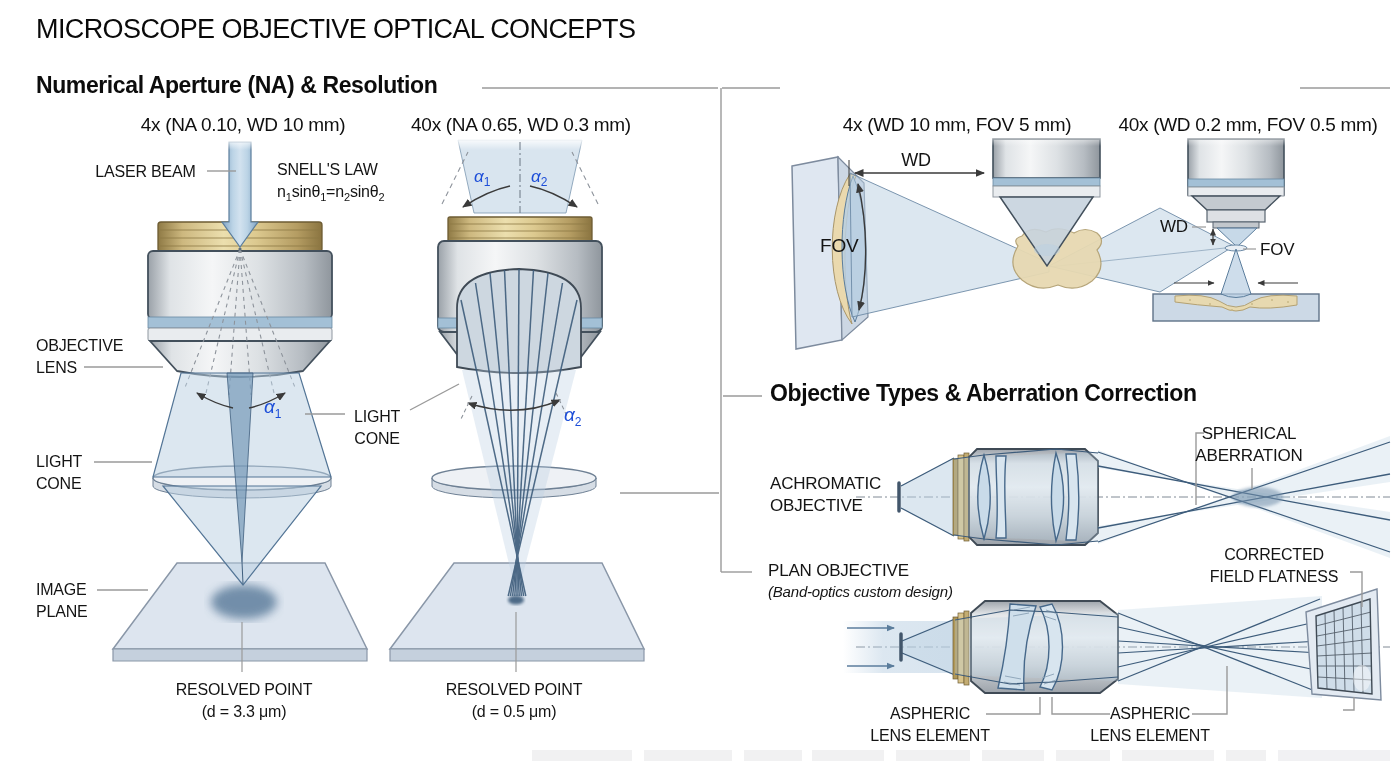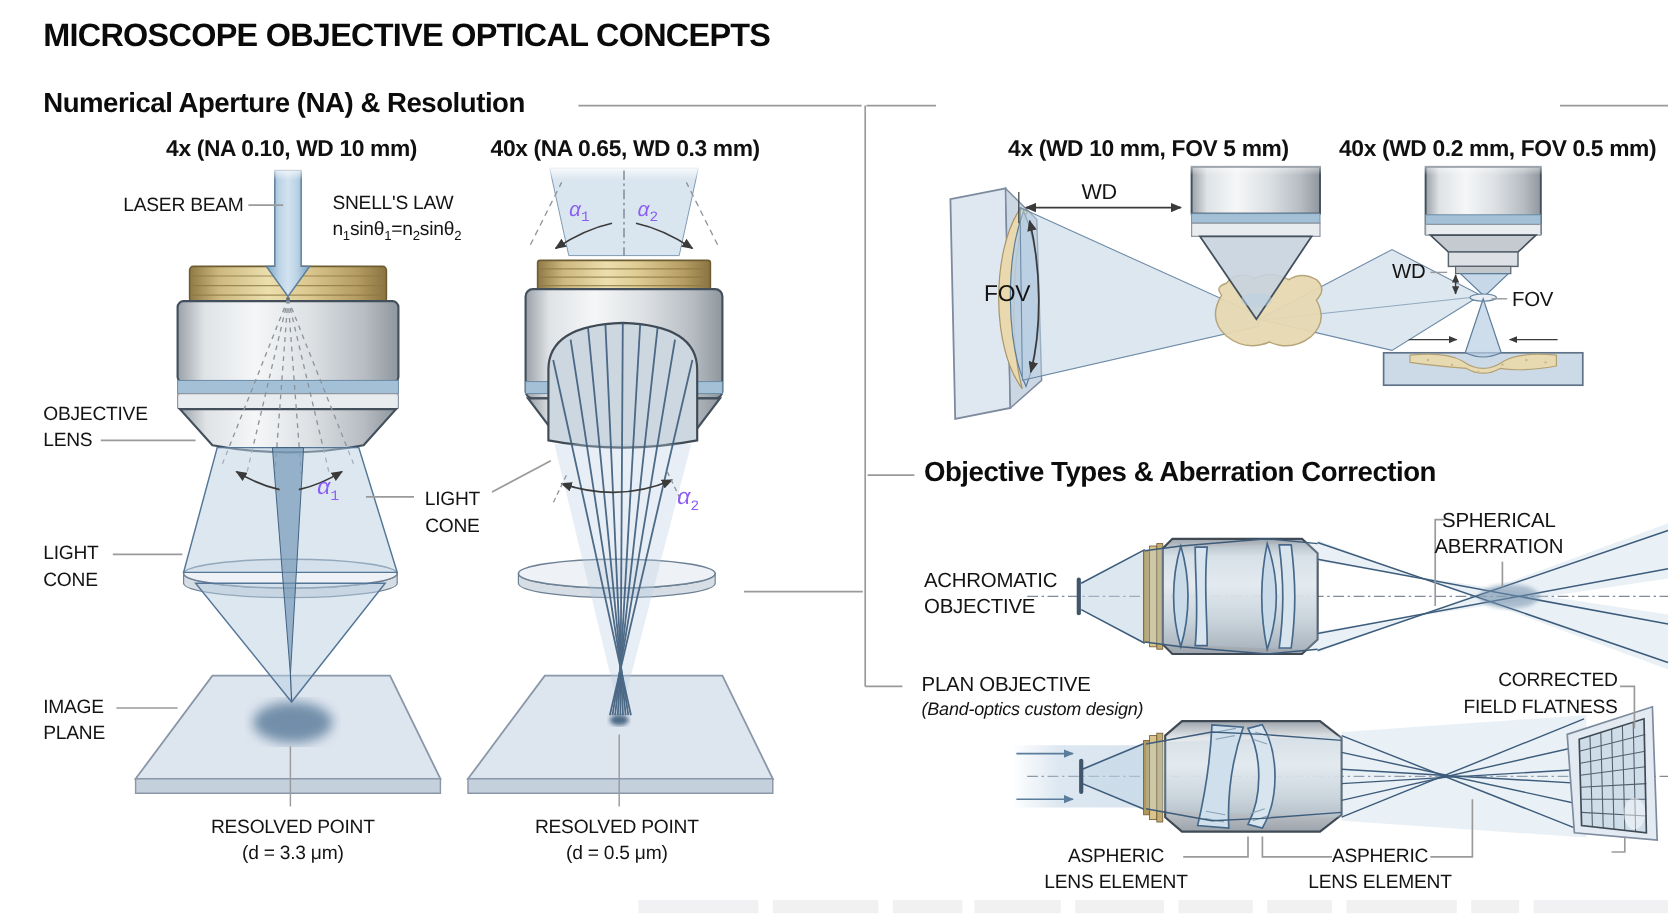--- a/index.html
+++ b/index.html
@@ -1,26 +1,26 @@
 <!DOCTYPE html>
 <html><head>
 <meta charset="utf-8">
 <style>
   html,body{margin:0;padding:0;background:#fff;}
   .page{position:relative;width:1393px;height:764px;background:#ffffff;overflow:hidden;
         font-family:"Liberation Sans",sans-serif;color:#111;}
   .abs{position:absolute;white-space:nowrap;}
   .ctr{transform:translateX(-50%);text-align:center;}
-  .r{text-align:right;}
-  .title{font-size:27px;font-weight:700;letter-spacing:-0.6px;color:#0a0a0a;}
+  .r{text-align:center;}
+  .title{font-size:27px;font-weight:400;letter-spacing:-0.6px;color:#0a0a0a;}
   .h2{font-size:23px;font-weight:700;letter-spacing:-0.4px;color:#0c0c0c;}
-  .cap{font-size:19px;letter-spacing:-0.3px;color:#101010;font-weight:bold;}
+  .cap{font-size:19px;letter-spacing:-0.3px;color:#101010;}
   .lbl{font-size:16px;line-height:22px;letter-spacing:-0.2px;color:#141414;}
   .lbl2{font-size:15px;letter-spacing:-0.2px;color:#141414;font-style:italic;}
-  .alpha{font-size:19px;font-style:italic;font-family:Liberation Mono, monospace;color:#8b5cf6;text-align:right;}
+  .alpha{font-size:19px;font-style:italic;font-family:Liberation Sans, sans-serif;color:#1d4ed8;text-align:right;}
   .alpha sub{font-size:12px;font-style:normal;}
   sub{font-size:11px;line-height:0;}
   svg{display:block;}
 </style>
 </head>
 <body>
 
 <div class="page">
 
 <svg class="abs" style="left:0;top:0" width="1393" height="764" viewBox="0 0 1393 764">
@@ -367,21 +367,21 @@
 </div>
 
 <div class="abs lbl ctr" style="left:1249px;top:423px;font-size:17px">
   <div>SPHERICAL</div>
   <div>ABERRATION</div>
 </div>
 
 <div class="abs lbl" style="left:768px;top:560px;font-size:17px">PLAN OBJECTIVE</div>
 <div class="abs lbl2" style="left:768px;top:583px">(Band-optics custom design)</div>
 
-<div class="abs lbl r" style="left:1200px;top:557px;width:148px">
+<div class="abs lbl r" style="left:1200px;top:544px;width:148px">
   <div>CORRECTED</div>
   <div>FIELD FLATNESS</div>
 </div>
 
 <div class="abs lbl ctr" style="left:930px;top:703px">
   <div>ASPHERIC</div>
   <div>LENS ELEMENT</div>
 </div>
 <div class="abs lbl ctr" style="left:1150px;top:703px">
   <div>ASPHERIC</div>

